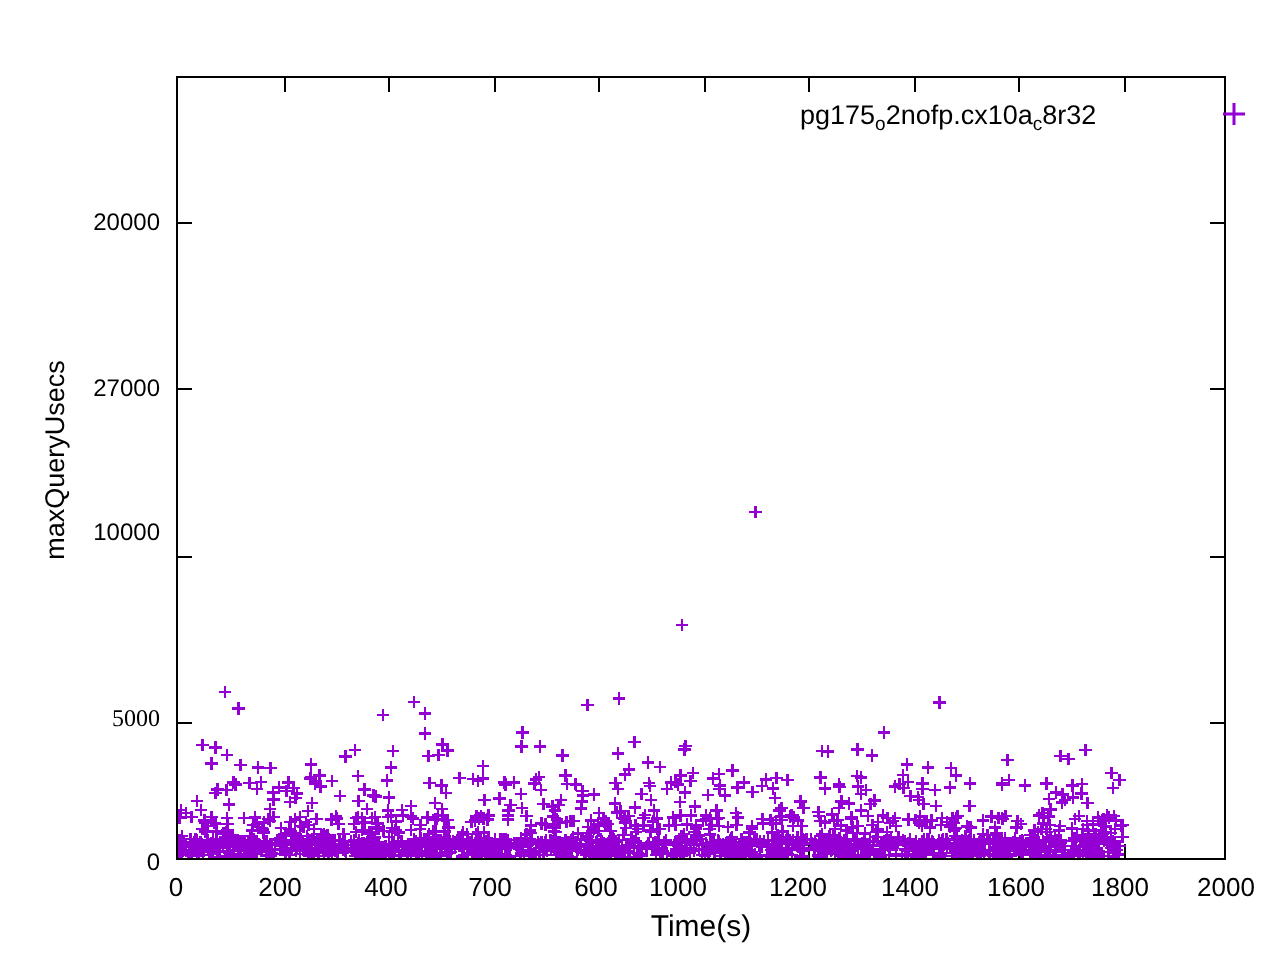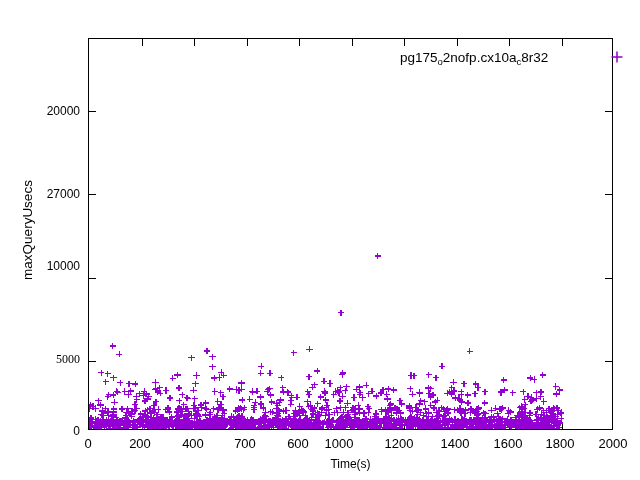--- a/index.html
+++ b/index.html
@@ -91,21 +91,21 @@
     white-space: nowrap;
     top: 437px;
   }
   
   #xaxis-title {
     position: absolute;
     left: 88px;
     width: 525px;
     top: 456px;
     text-align: center;
-    font-size: 12px;
+    font-size: 15px;
     line-height: 16px;
     white-space: nowrap;
   }
   #yaxis-title {
     position: absolute;
     left: -52px;
     top: 222px;
     width: 160px;
     text-align: center;
     font-size: 13.5px;

